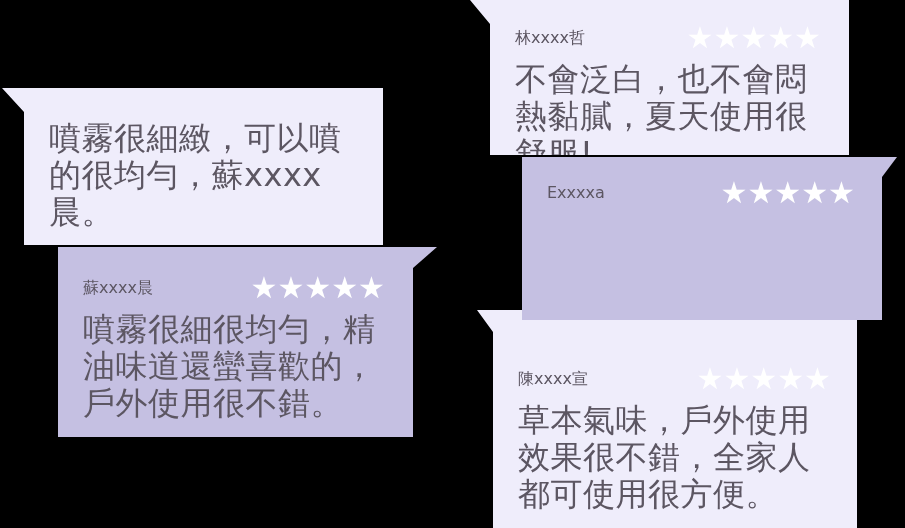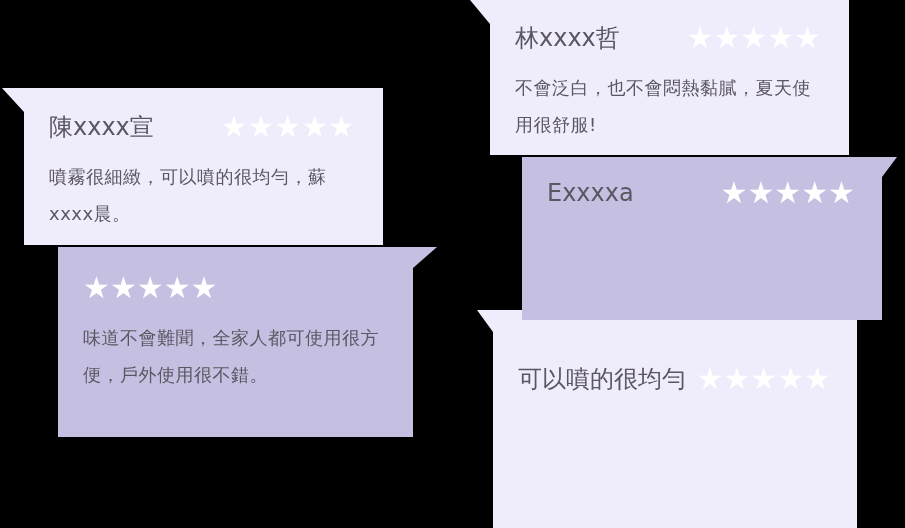--- a/index.html
+++ b/index.html
@@ -22,35 +22,35 @@
   }
   .bubble.light  { background: var(--bubble-light, #efedfb); }
   .bubble.purple { background: var(--bubble-purple, #c5c0e2); }
 
   .bubble-header {
     display: flex;
     justify-content: space-between;
     align-items: center;
   }
   .reviewer-name {
-    font-size: 24px;
+    font-size: 16px;
     font-weight: 500;
     line-height: 30px;
     white-space: nowrap;
   }
   .stars {
     font-size: 30px;
     line-height: 30px;
     color: var(--star-color, #ffffff);
     letter-spacing: 0px;
     white-space: nowrap;
   }
   .review-text {
-    margin-top: 16px;
-    font-size: 18px;
+    margin-top: 8px;
+    font-size: 32px;
     line-height: 37px;
     font-weight: 400;
     letter-spacing: 0.5px;
   }
 
   
   #bubble-1 {
     left: 0px; top: 88px; width: 383px; height: 157px;
     clip-path: polygon(2px 0px, 383px 0px, 383px 157px, 24px 157px, 24px 24px);
     padding: 24px 28px 0 49px;
@@ -81,49 +81,47 @@
     padding: 54px 26px 0 41px;
     z-index: 1;
   }
 </style>
 </head>
 <body style="background: rgb(0, 0, 0);">
 
 <div id="canvas" style="background: rgb(0, 0, 0);">
 
   <div id="bubble-1" class="bubble light">
-    <div class="bubble-header">
-      <span class="reviewer-name">陳xxxx宣</span>
-      <span class="stars">★★★★★</span>
-    </div>
     <div class="review-text">噴霧很細緻，可以噴的很均勻，蘇xxxx晨。</div>
   </div>
 
   <div id="bubble-2" class="bubble light">
     <div class="bubble-header">
       <span class="reviewer-name">林xxxx哲</span>
       <span class="stars">★★★★★</span>
     </div>
     <div class="review-text">不會泛白，也不會悶熱黏膩，夏天使用很舒服!</div>
   </div>
 
   <div id="bubble-3" class="bubble purple">
     <div class="bubble-header">
+      <span class="reviewer-name">蘇xxxx晨</span>
       <span class="stars">★★★★★</span>
     </div>
-    <div class="review-text">味道不會難聞，全家人都可使用很方便，戶外使用很不錯。</div>
+    <div class="review-text">噴霧很細很均勻，精油味道還蠻喜歡的，戶外使用很不錯。</div>
   </div>
 
   <div id="bubble-4" class="bubble purple">
     <div class="bubble-header">
       <span class="reviewer-name">Exxxxa</span>
       <span class="stars">★★★★★</span>
     </div>
   </div>
 
   <div id="bubble-5" class="bubble light">
     <div class="bubble-header">
-      <span class="reviewer-name">可以噴的很均勻</span>
+      <span class="reviewer-name">陳xxxx宣</span>
       <span class="stars">★★★★★</span>
     </div>
+    <div class="review-text">草本氣味，戶外使用效果很不錯，全家人都可使用很方便。</div>
   </div>
 
 </div>
 
 </body></html>

